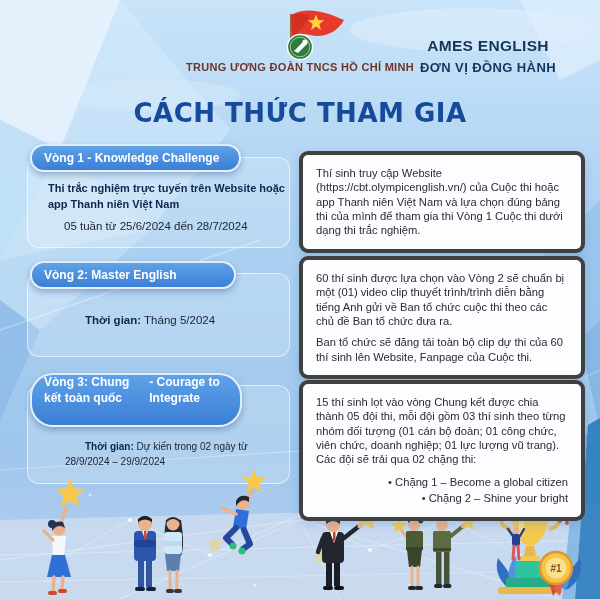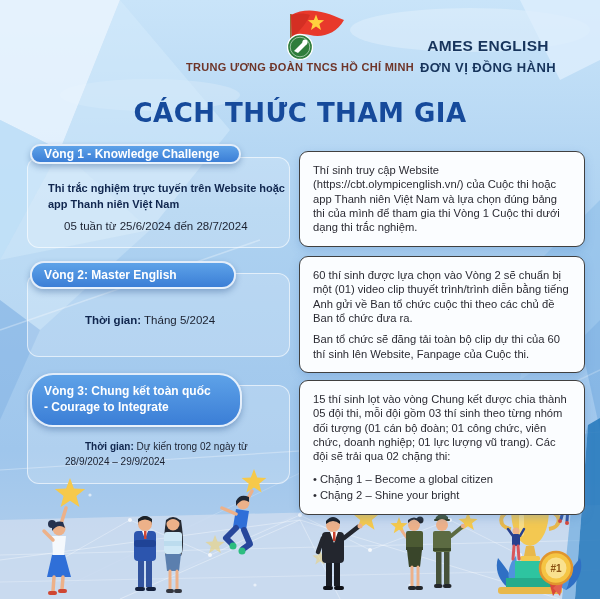--- a/index.html
+++ b/index.html
@@ -41,48 +41,48 @@
 
   
   .pill{
     display:flex;align-items:center;padding:0 12px;box-sizing:border-box;
     background:linear-gradient(180deg,#5ea2e8,#3b7ed6);
     border:2px solid rgba(255,255,255,.85);
     border-radius:14px;color:#ffffff;font-weight:bold;font-size:12px;
     box-shadow:0 3px 6px rgba(25,70,130,.35);
     z-index:4;
   }
-  #pill-1{left:30px;top:144px;width:211px;height:20px;}
+  #pill-1{left:30px;top:144px;width:211px;height:28px;}
   #pill-2{left:30px;top:261px;width:206px;height:28px;}
-  #pill-3{left:30px;top:373px;width:212px;height:54px;flex-direction:column;align-items:flex-start;justify-content:center;line-height:1.32;border-radius:23px;}
+  #pill-3{left:30px;top:373px;width:212px;height:54px;flex-direction:row;align-items:flex-start;justify-content:center;line-height:1.32;border-radius:23px;}
 
   .round-summary{
     left:48px;top:181px;width:238px;
     font-weight:bold;font-size:11px;line-height:1.45;color:#10264e;
   }
   .round-schedule{font-size:11.5px;color:#1b2130;padding-left:16px;}
   #sched-1{left:48px;top:220px;width:238px;}
   #time-2{left:65px;top:312px;width:225px;font-size:11.5px;color:#1b2130;line-height:1.4;}
   #time-3{left:65px;top:440px;width:228px;font-size:10px;color:#1b2130;line-height:1.45;}
   .tlabel{font-weight:bold;color:#10264e;margin-left:20px;}
 
   
   .card{
-    background:#fbfdff;border:1px solid #404040;border-radius:9px;
+    background:#fbfdff;border:4px solid #404040;border-radius:9px;
     padding:11px 13px;box-sizing:border-box;width:286px;
     font-size:11.2px;line-height:1.28;color:#2b2b33;
     box-shadow:0 3px 8px rgba(90,140,200,.35);
     z-index:4;
   }
   #card-1{left:299px;top:151px;}
   #card-2{left:299px;top:256px;}
   #card-3{left:299px;top:380px;}
   .card p{margin:0 0 7px 0;}
   .card p:last-child{margin-bottom:0;}
-  .bullets div{line-height:1.45;}
+  .bullets div{line-height:1.45;text-align:right;}
 </style>
 </head>
 <body>
 
 <div id="poster">
 
   <svg id="bg" width="600" height="599">
     <defs>
       <linearGradient id="sky" x1="0" y1="0" x2="0" y2="1">
         <stop offset="0" stop-color="#c9e4f9"></stop>

